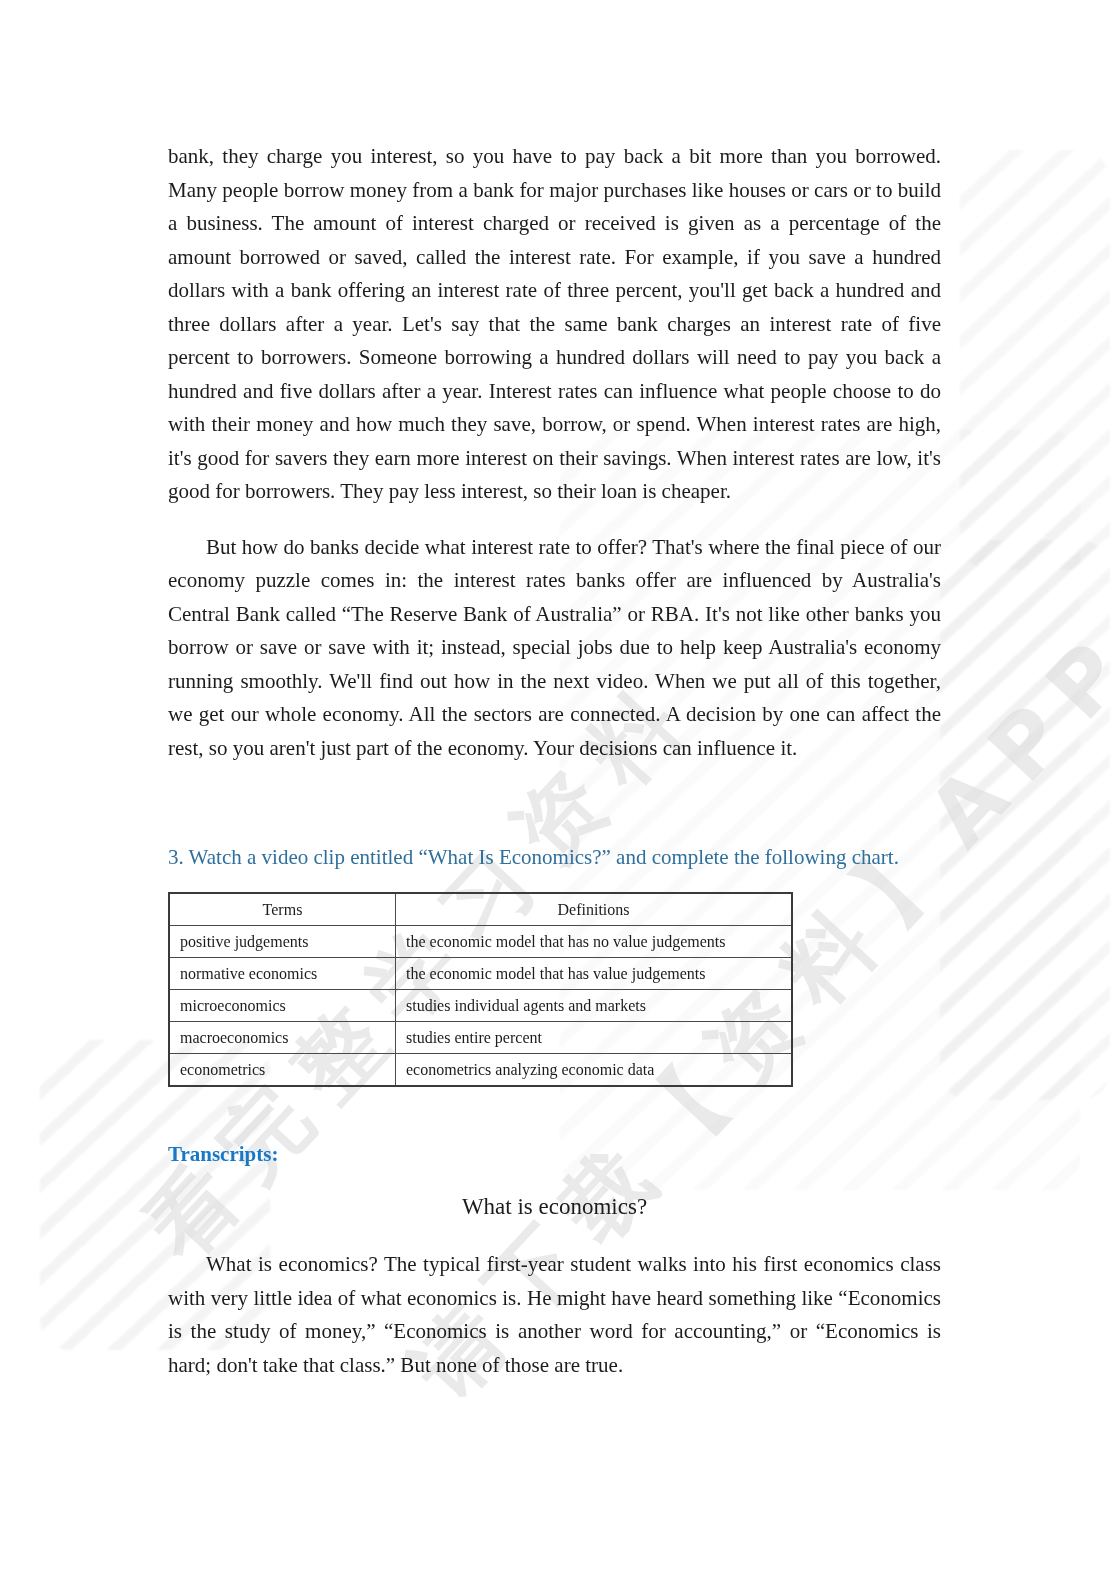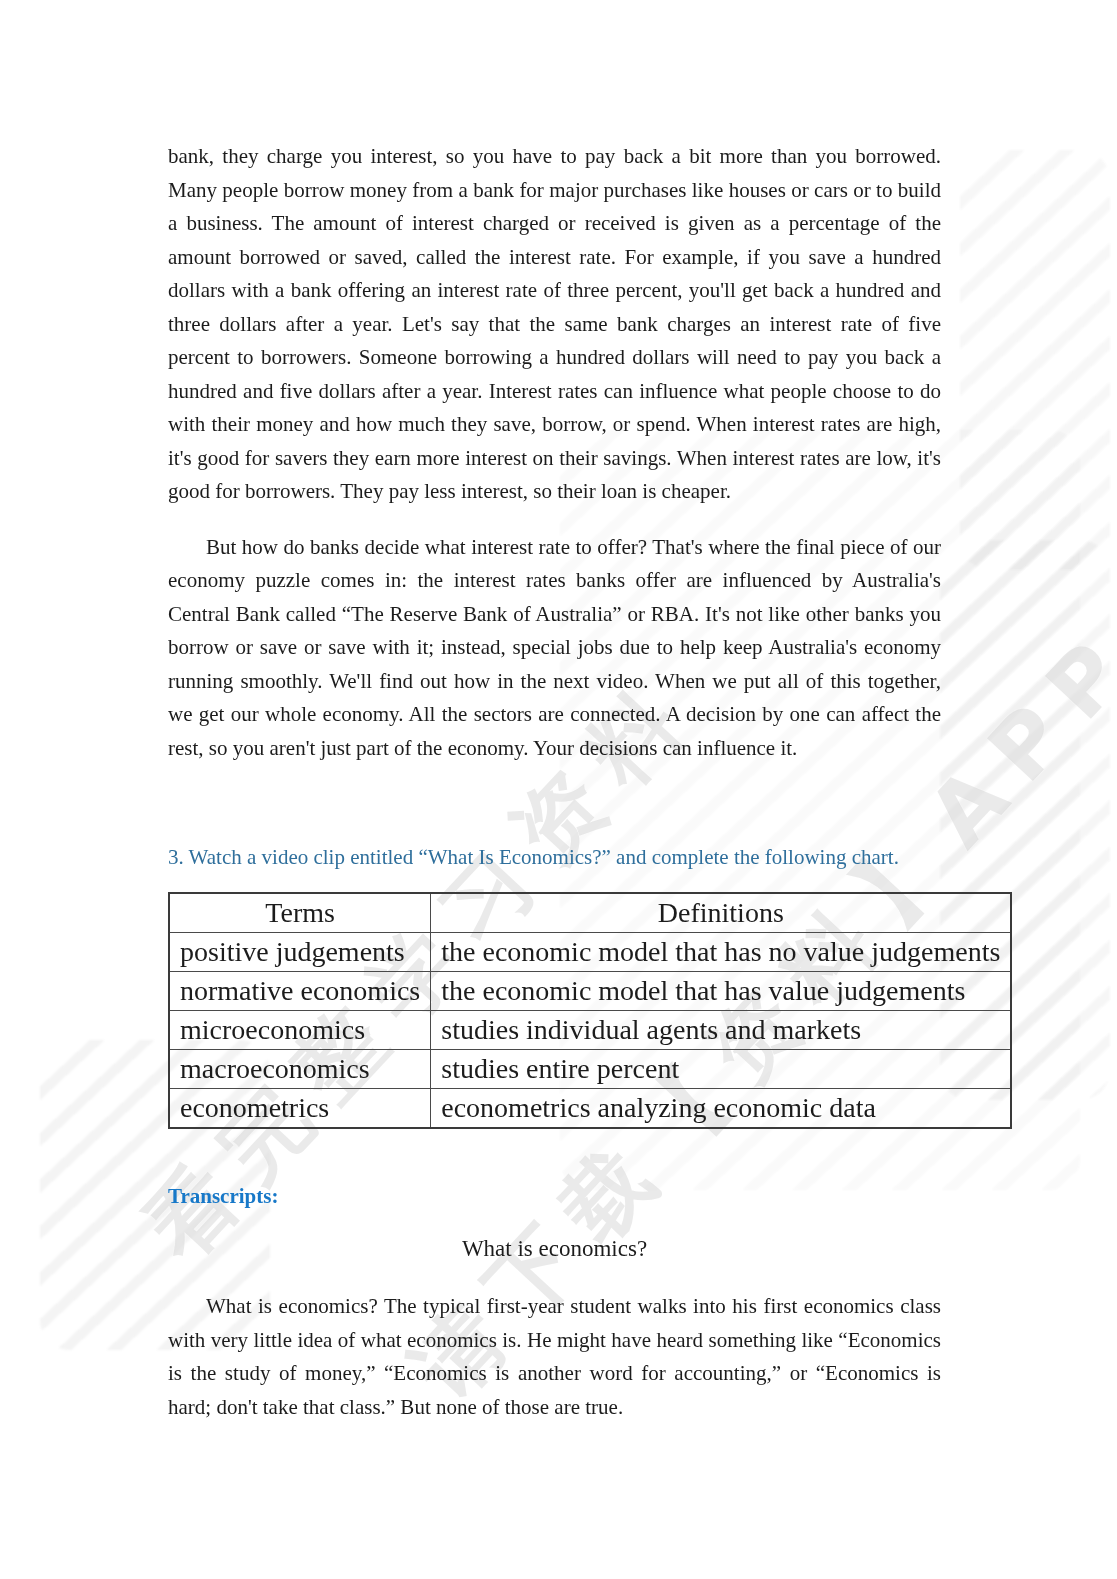--- a/index.html
+++ b/index.html
@@ -29,24 +29,24 @@
   .par-gap { margin-top: 22px; }
   .section-heading {
     margin-top: 78px;
     font-size: 21px;
     line-height: 28px;
     font-weight: normal;
     color: #2f6f9c;
   }
   table.defs {
     margin-top: 12px;
-    width: 773px;
+    width: 625px;
     border-collapse: collapse;
     border: 2px solid #3a3a3a;
-    font-size: 28px;
+    font-size: 16px;
   }
   table.defs th, table.defs td {
     border: 1.5px solid #4a4a4a;
     padding: 3px 10px;
     height: 25px;
     font-weight: normal;
     white-space: nowrap;
     overflow: hidden;
   }
   table.defs th { text-align: center; }

